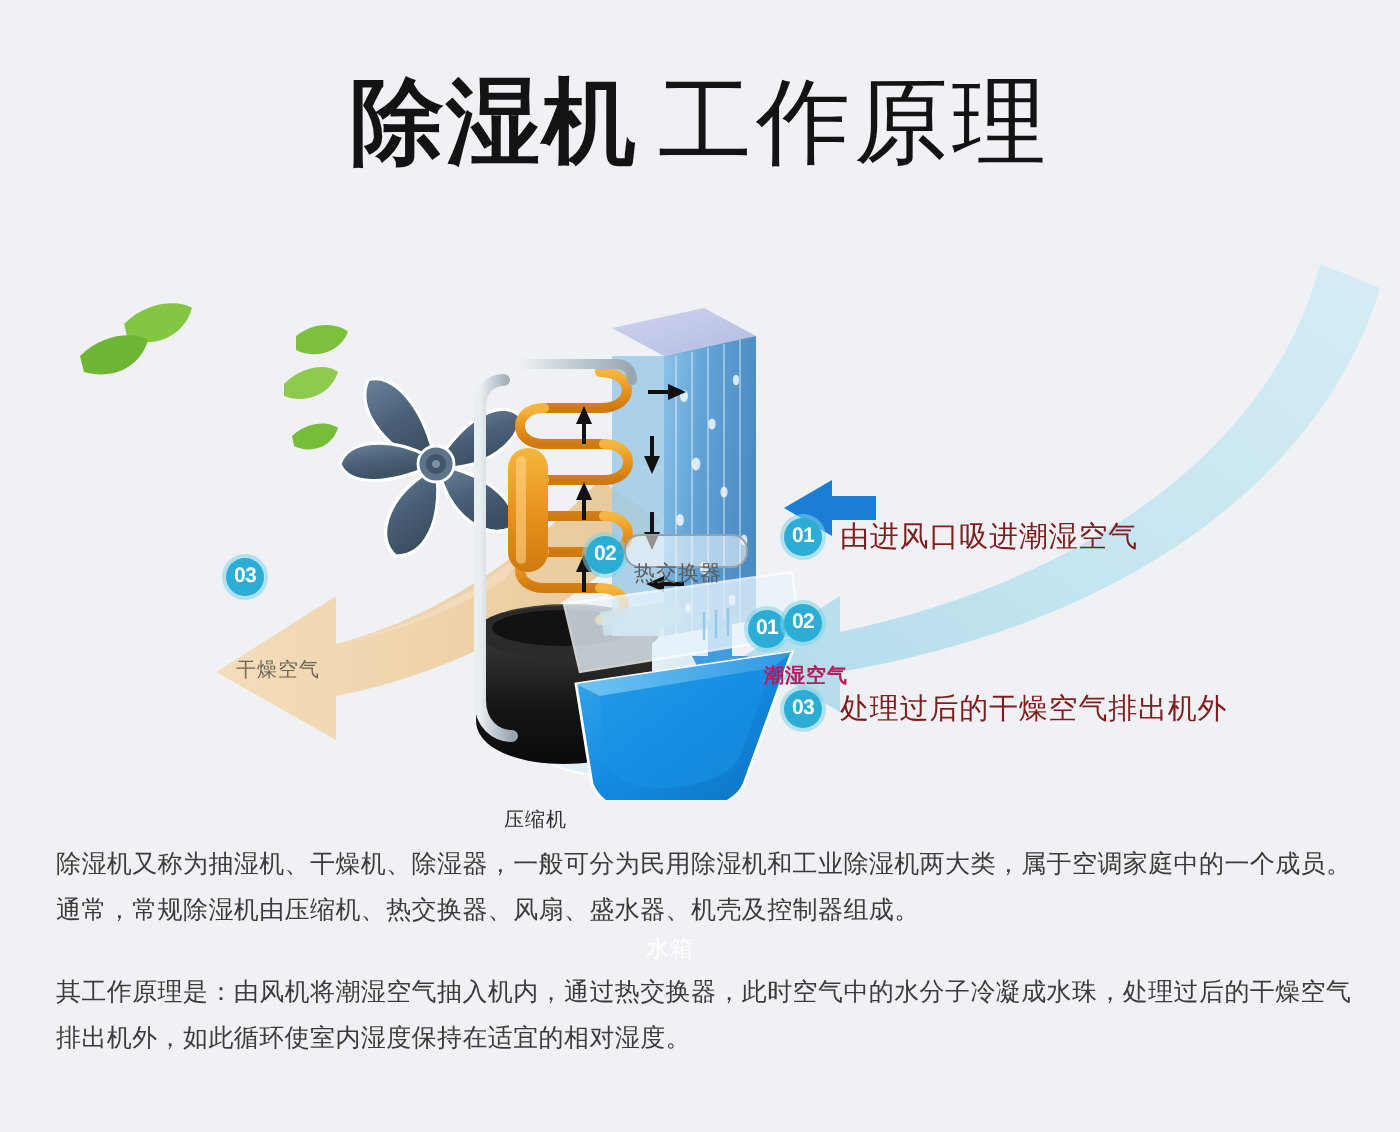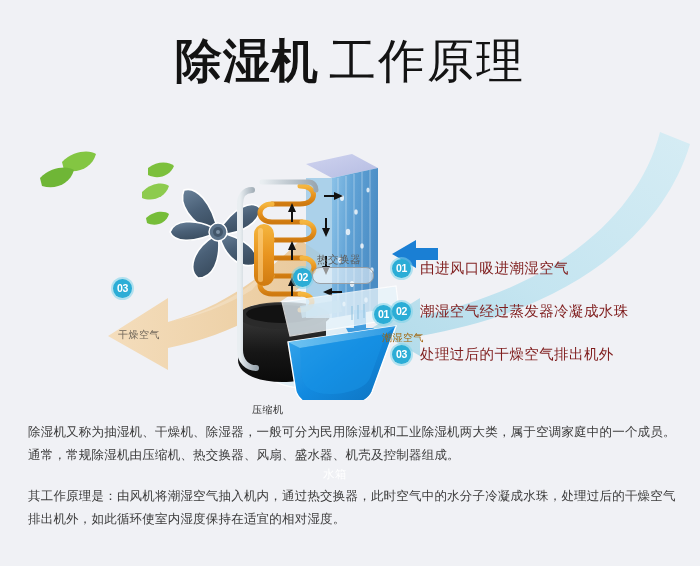--- a/index.html
+++ b/index.html
@@ -74,31 +74,31 @@
   
   .diag-caption {
     position: absolute;
     font-size: 10px;
     color: #4a4a4a;
     font-family: "Liberation Sans", "DejaVu Sans", sans-serif;
     white-space: nowrap;
     letter-spacing: 0.5px;
   }
   #cap-dry { left: 118px; top: 208px; color: #6d6458; }
-  #cap-humid { left: 382px; top: 211px; color: #a16207; }
+  #cap-humid { left: 382px; top: 211px; color: #be185d; font-weight: bold; }
   #cap-tank {
     left: 323px; top: 347px;
     color: #ffffff; font-size: 11.5px; font-weight: 400;
   }
   #cap-compressor {
     left: 252px; top: 283px;
     color: #2f2f2f; font-size: 10px;
   }
   #cap-heatexchanger {
-    left: 317px; top: 133px;
+    left: 317px; top: 160px;
     color: #5b5b5b; font-size: 10.5px; text-align: right;
   }
   .he-box {
     position: absolute;
     left: 312px; top: 147px;
     width: 62px; height: 17px;
     border: 1px solid #9aa0a6;
     border-radius: 8px;
     background: rgba(255,255,255,0.55);
   }
@@ -350,21 +350,20 @@
     <div class="diag-caption" id="cap-tank">水箱</div>
   </div>
 
   <div class="steps">
     <div class="step-row">
       <div class="badge">01</div>
       <div class="step-text">由进风口吸进潮湿空气</div>
     </div>
     <div class="step-row">
       <div class="badge">02</div>
-      <div class="step-text">潮湿空气经过蒸发器冷凝成水珠</div>
     </div>
     <div class="step-row">
       <div class="badge">03</div>
       <div class="step-text">处理过后的干燥空气排出机外</div>
     </div>
   </div>
 
   <div class="para" id="para-1">除湿机又称为抽湿机、干燥机、除湿器，一般可分为民用除湿机和工业除湿机两大类，属于空调家庭中的一个成员。通常，常规除湿机由压缩机、热交换器、风扇、盛水器、机壳及控制器组成。</div>
   <div class="para" id="para-2">其工作原理是：由风机将潮湿空气抽入机内，通过热交换器，此时空气中的水分子冷凝成水珠，处理过后的干燥空气排出机外，如此循环使室内湿度保持在适宜的相对湿度。</div>
 

